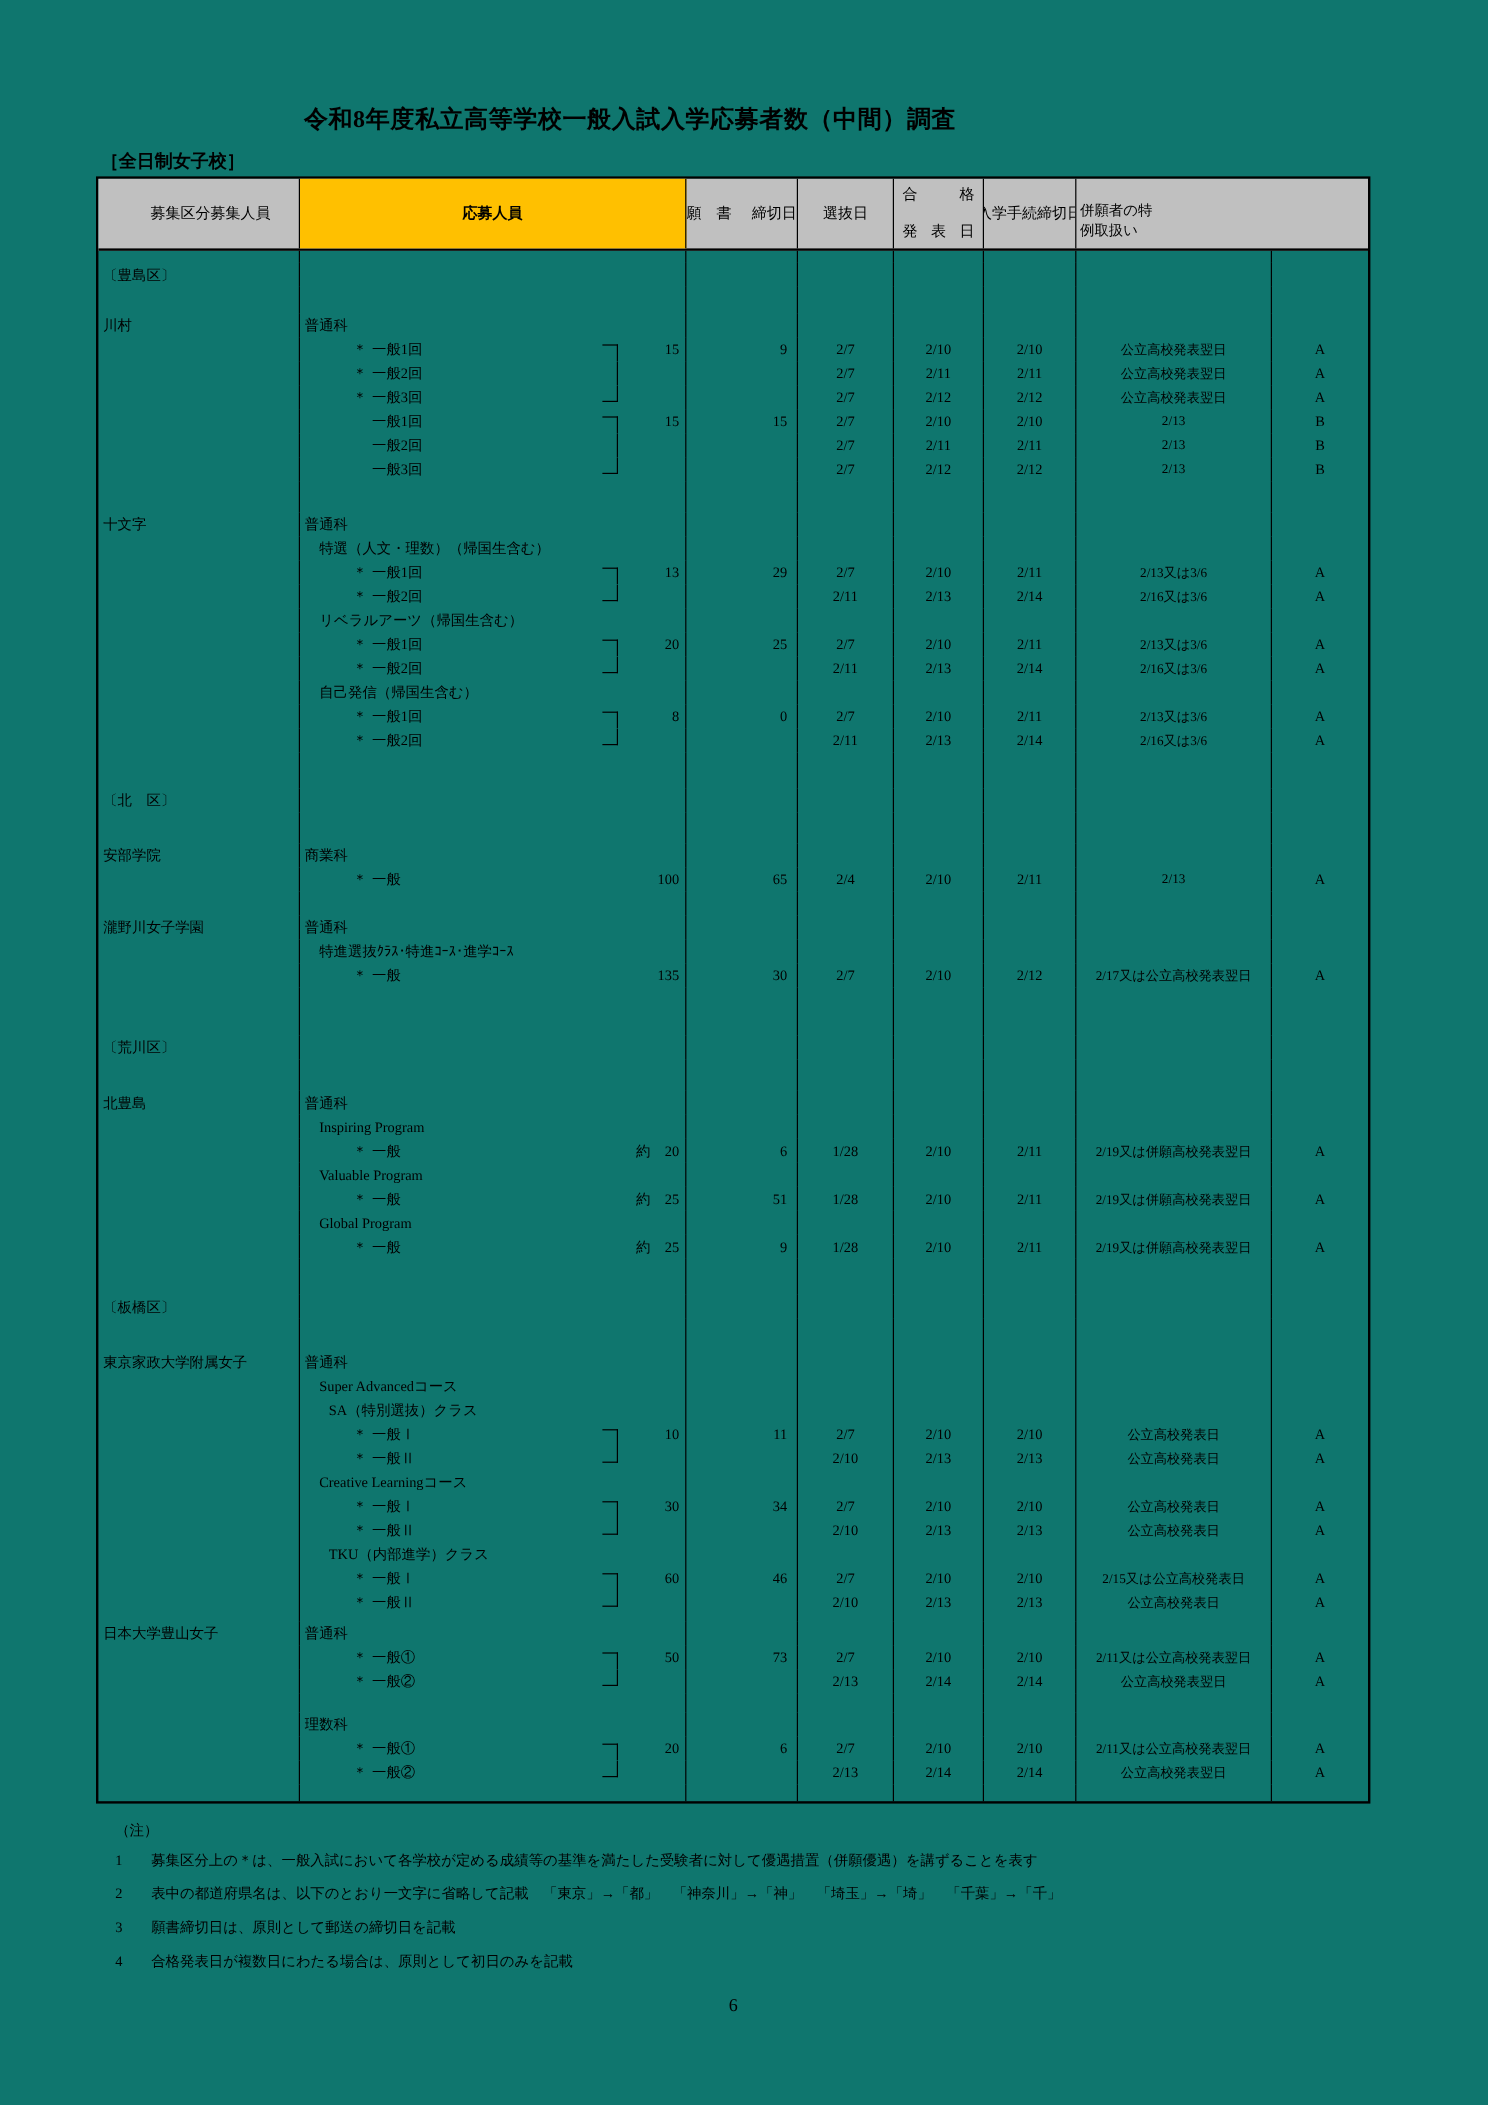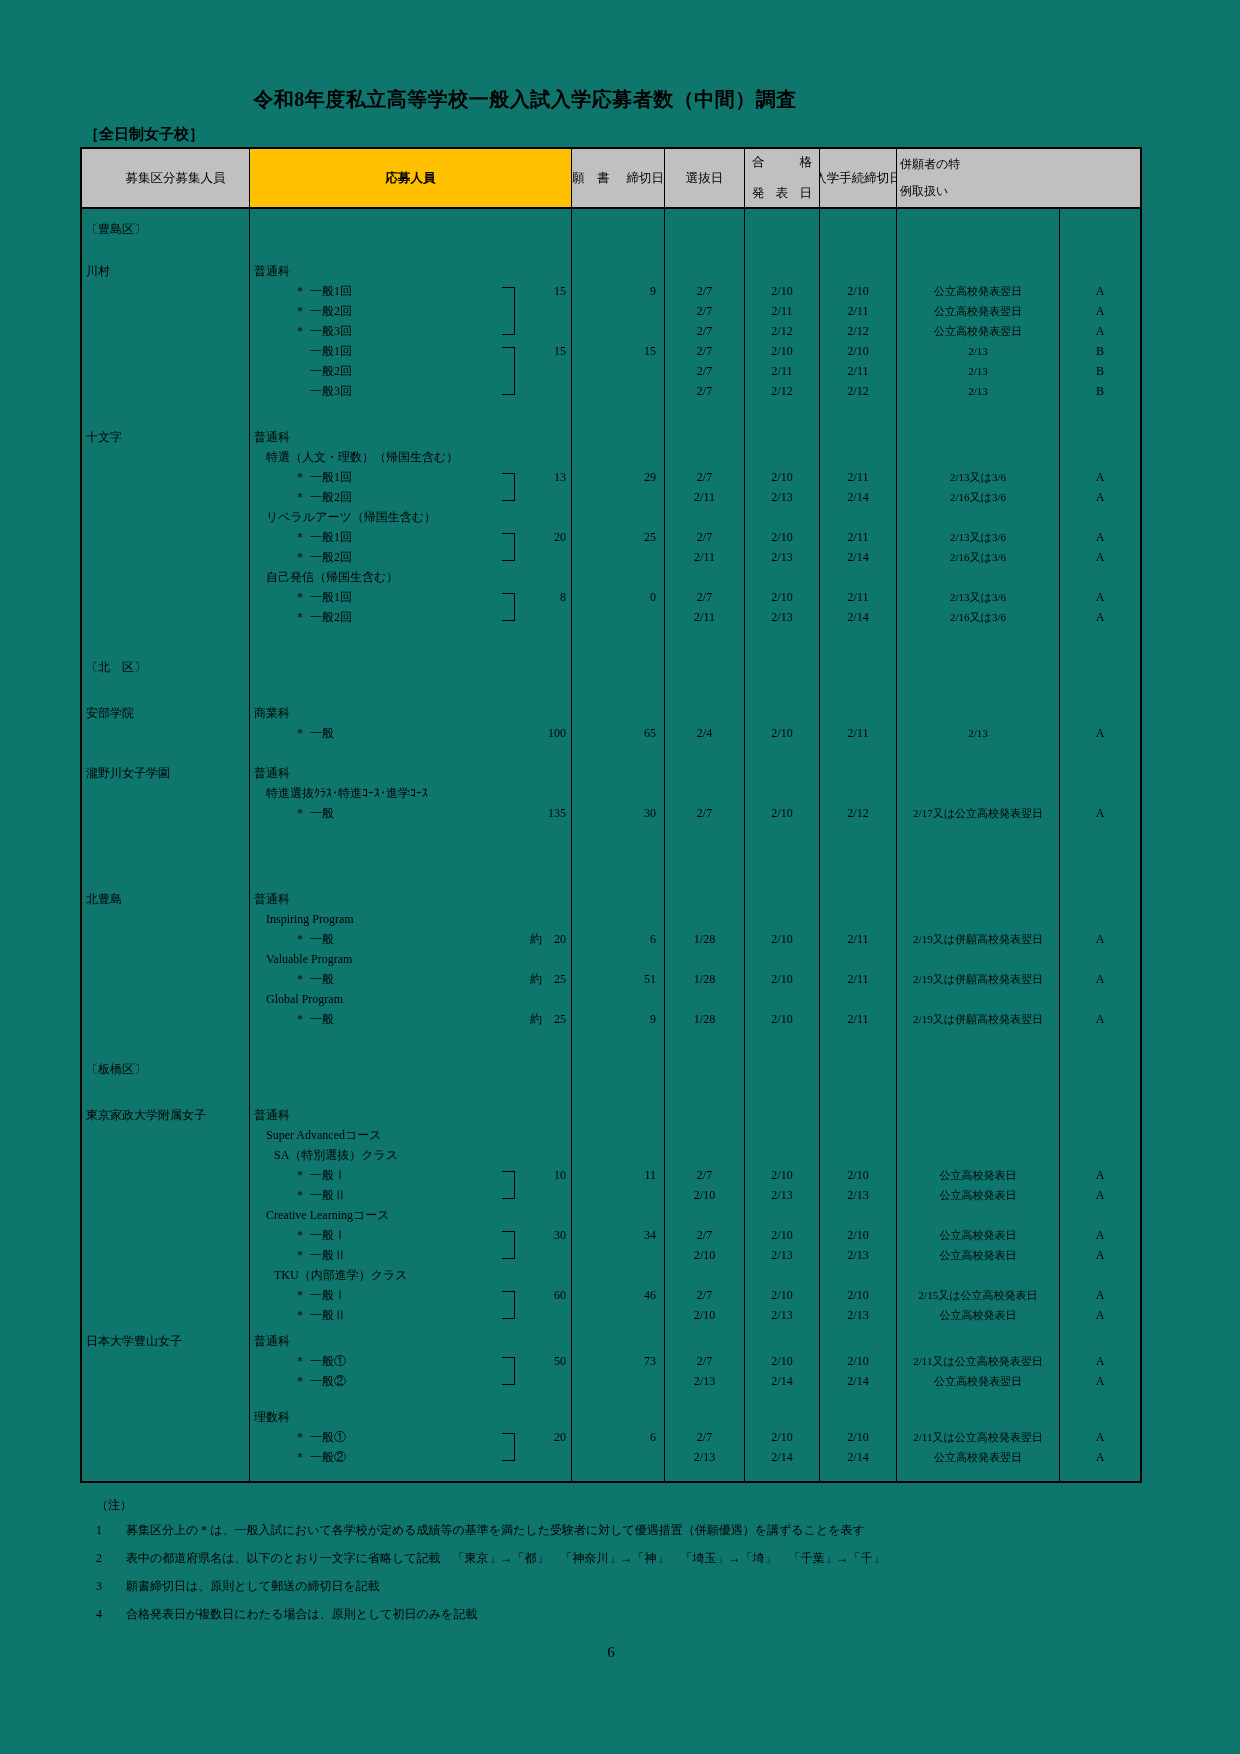--- a/index.html
+++ b/index.html
@@ -40,21 +40,21 @@
     border-right: 1px solid #000;
     display: flex; align-items: center; justify-content: center;
     font-size: 12.5px; overflow: hidden; white-space: nowrap;
   }
   .hc:last-child { border-right: none; }
   .hc.orange { background: #ffc000; font-weight: bold; }
   .hc.two { flex-direction: row; justify-content: space-between; padding: 6px 0; }
   .hc.spread { padding: 0 24px 0 44px; }
   .hc.passcell { flex-direction: column; justify-content: space-between; padding: 5px 7px; align-items: stretch; }
   .passline { display: flex; justify-content: space-between; width: 100%; }
-  .hc.leftcol { flex-direction: column; justify-content: space-between; padding: 7px 3px; align-items: flex-start; font-size: 12px; }
+  .hc.leftcol { flex-direction: column; justify-content: space-between; padding: 18px 3px; align-items: flex-start; font-size: 12px; }
   
   .trow { height: 20px; }
   .c {
     border-right: 1px solid #000;
     display: flex; align-items: center;
     font-size: 12px; overflow: hidden; white-space: nowrap;
   }
   .c.c8 { border-right: none; }
   .c.c1 { padding-left: 4px; }
   .c.c2 { padding-right: 0; }
@@ -581,20 +581,35 @@
             <div class="sp1"></div>
             <div class="rec"></div>
           </div>
           <div class="c c3"></div>
           <div class="c c4"></div>
           <div class="c c5"></div>
           <div class="c c6"></div>
           <div class="c c7"></div>
           <div class="c c8"></div>
         </div>
+        <div class="trow grid8">
+          <div class="c c1">
+            <div class="lbl">〔荒川区〕</div>
+          </div>
+          <div class="c c2">
+            <div class="sp1"></div>
+            <div class="rec"></div>
+          </div>
+          <div class="c c3"></div>
+          <div class="c c4"></div>
+          <div class="c c5"></div>
+          <div class="c c6"></div>
+          <div class="c c7"></div>
+          <div class="c c8"></div>
+        </div>
         <div class="trow grid8" style="height: 26px;">
           <div class="c c1"></div>
           <div class="c c2">
             <div class="sp1"></div>
             <div class="rec"></div>
           </div>
           <div class="c c3"></div>
           <div class="c c4"></div>
           <div class="c c5"></div>
           <div class="c c6"></div>

